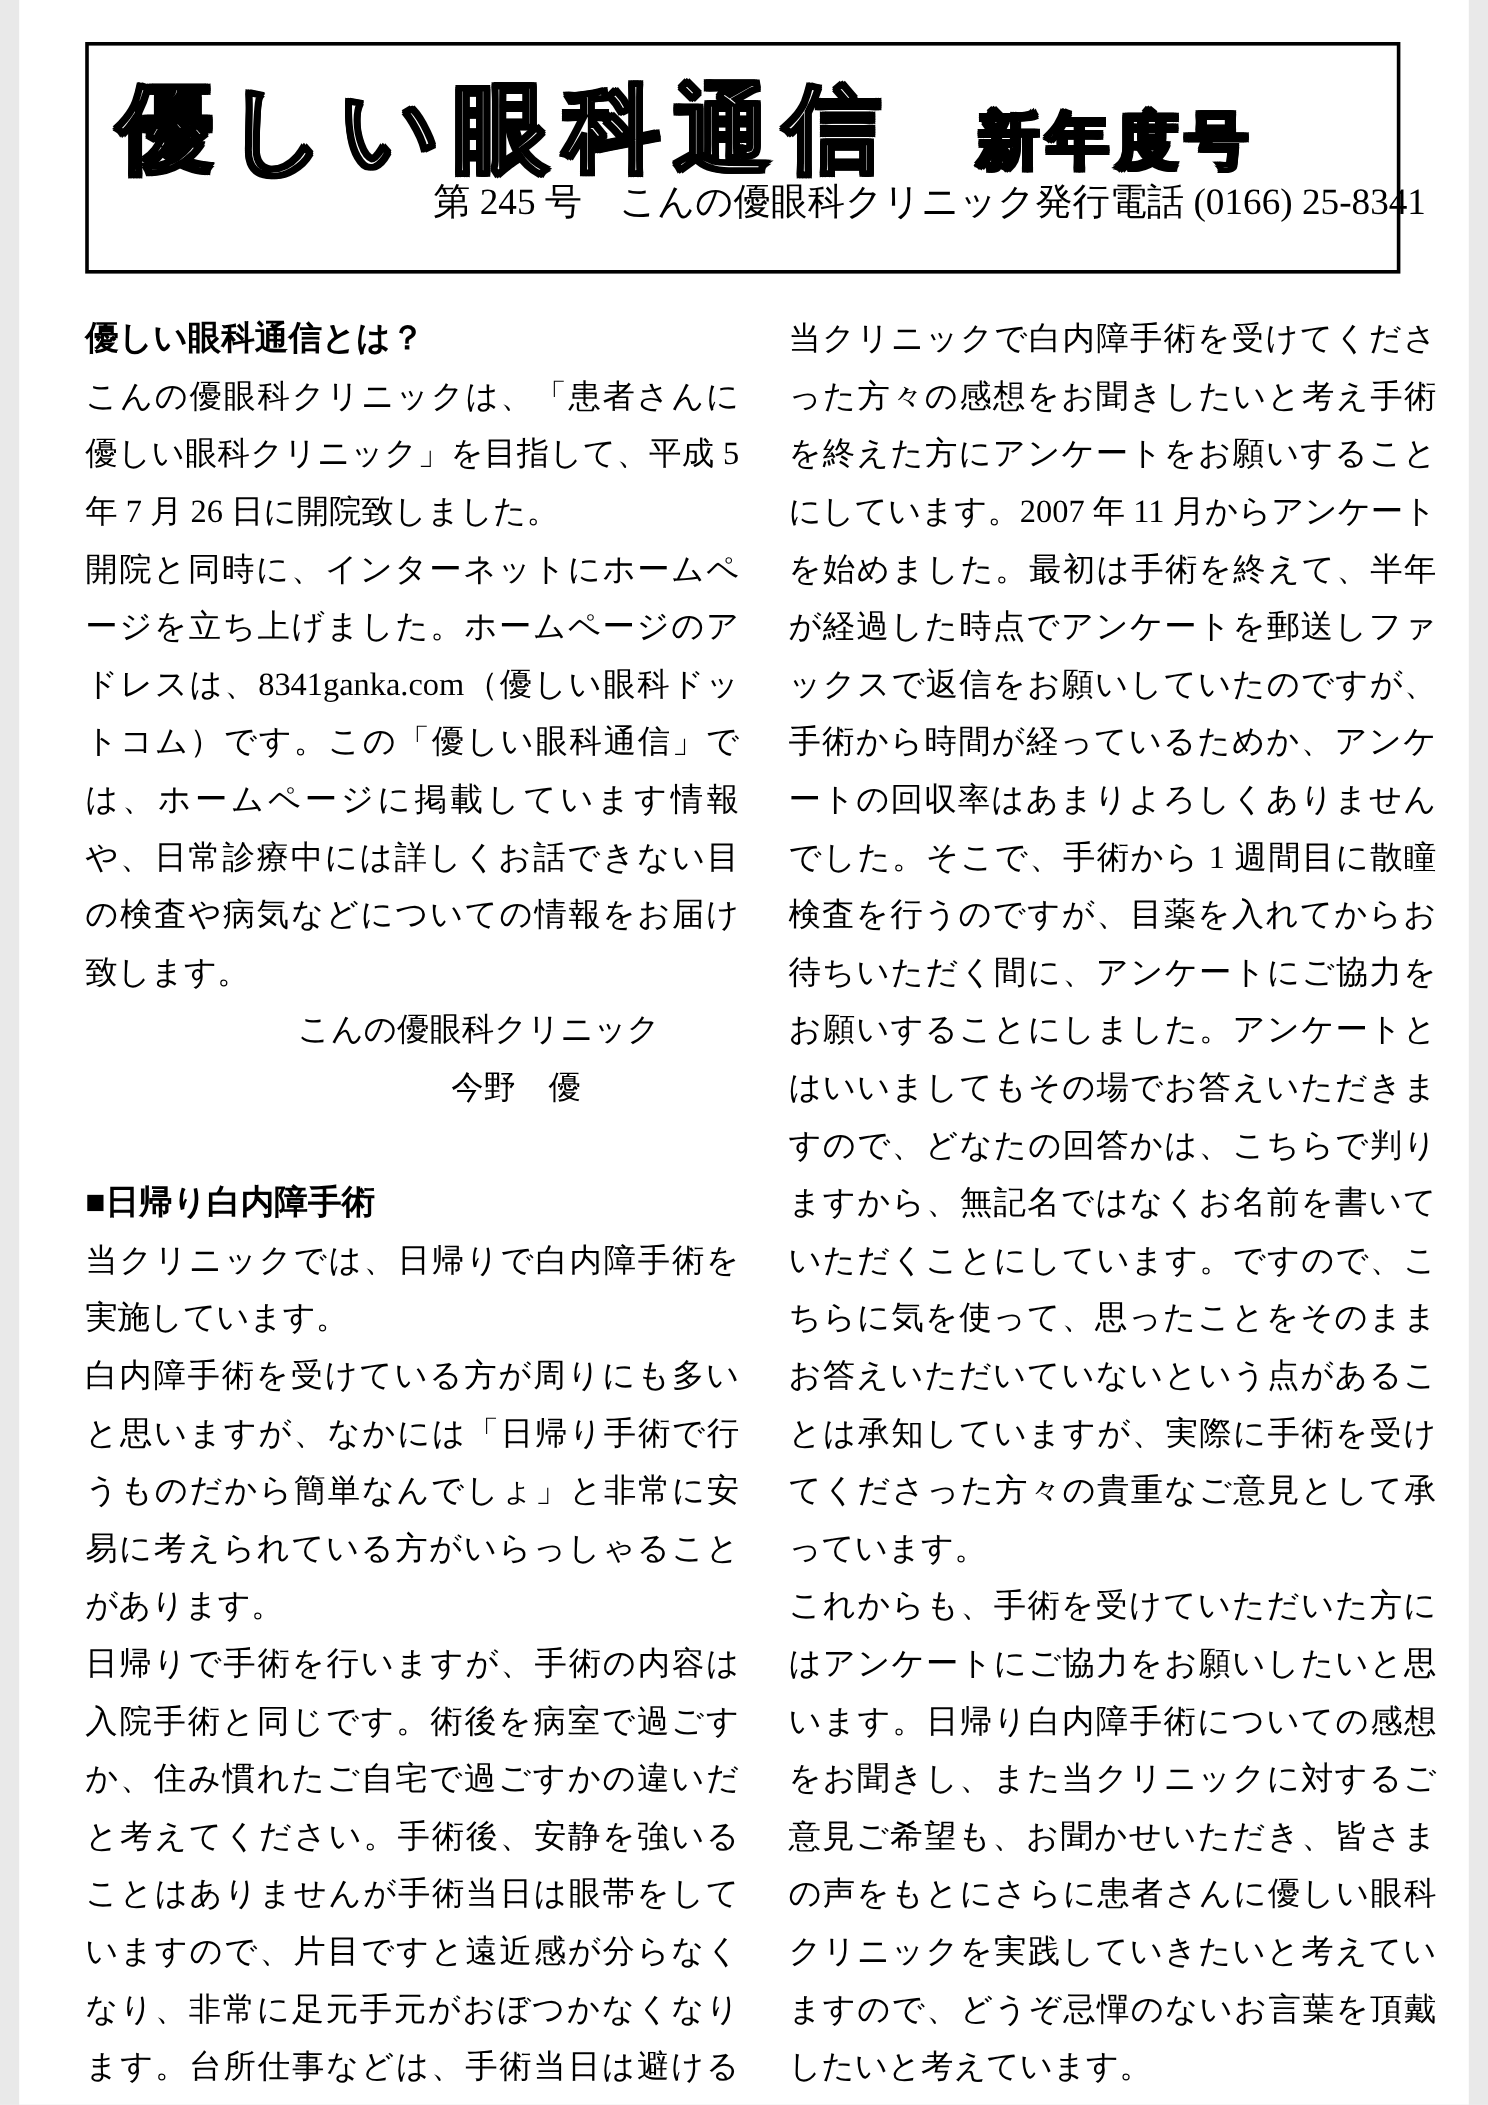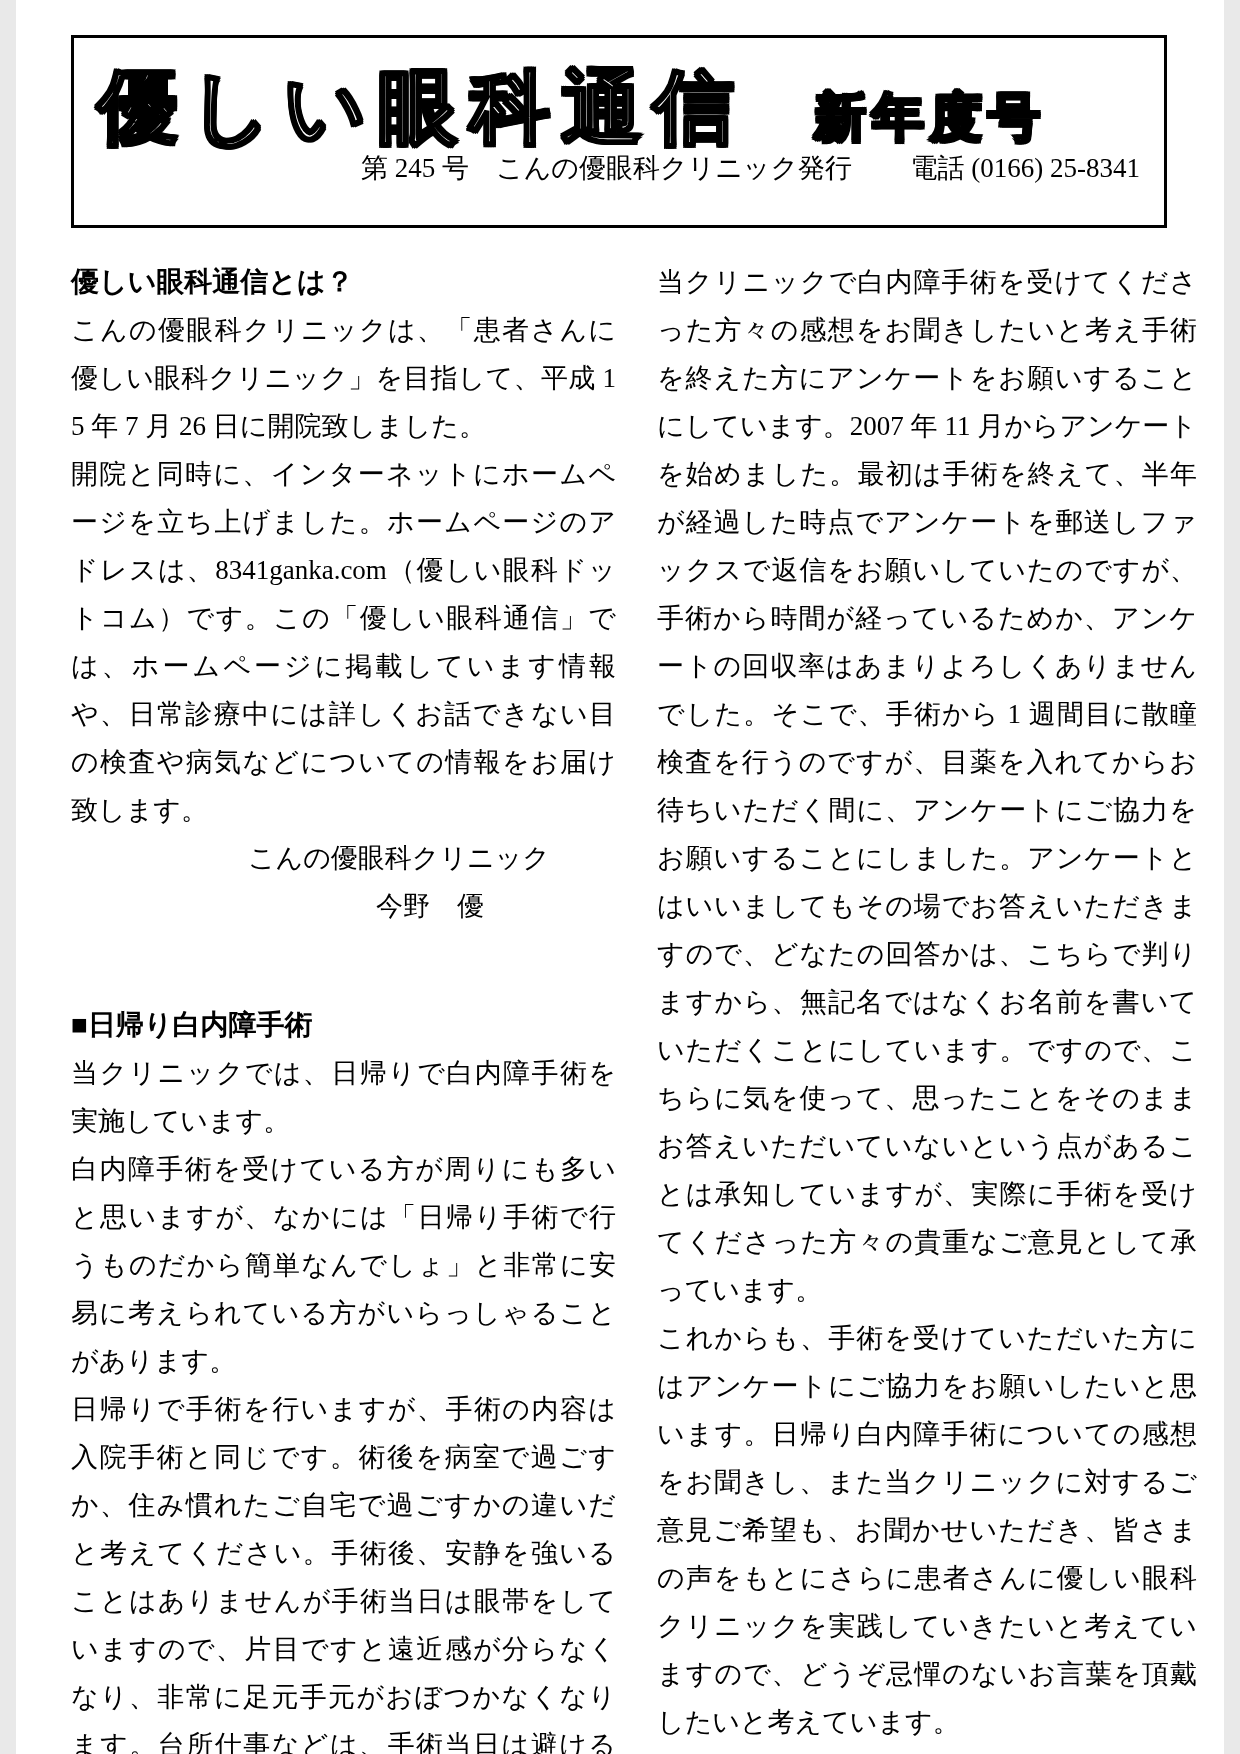--- a/index.html
+++ b/index.html
@@ -35,21 +35,21 @@
     text-shadow:
       2px 2px 0 #000,-2px -2px 0 #000,2px -2px 0 #000,-2px 2px 0 #000,
       2px 0 0 #000,-2px 0 0 #000,0 2px 0 #000,0 -2px 0 #000;
     white-space:nowrap;
     line-height:1;
   }
   .newsletter-title{font-size:80px;letter-spacing:12px;}
   .edition-label{font-size:52px;letter-spacing:6px;margin-right:118px;font-family:Liberation Mono, monospace;}
   .pub-row,.date-row{
     display:flex;justify-content:space-between;
-    font-size:27px;line-height:40px;white-space:nowrap;
+    font-size:31px;line-height:40px;white-space:nowrap;
   }
   .pub-left{margin-left:287px;}
   .date-left{margin-left:383px;}
   .pub-right,.date-right{margin-right:24px;text-align:right;}
   
   .columns{
     display:flex;
     margin:30px 55px 0 55px;
     min-height:1413px;
     align-items:stretch;
@@ -66,21 +66,21 @@
     word-break:break-all;
   }
   .sec-heading{
     margin:0;
     font-family:"Liberation Sans","DejaVu Sans",sans-serif;
     font-weight:bold;
     font-size:28px;
     line-height:48px;
     white-space:nowrap;
   }
-  .sec-heading.spaced{margin-top:71px;}
+  .sec-heading.spaced{margin-top:48px;}
   .signature{text-align:right;font-size:27px;line-height:48px;}
   .signature .sig-clinic{padding-right:66px;}
   .signature .sig-doctor{padding-right:132px;}
 </style>
 </head>
 <body>
 
 <div class="page">
 
   <div class="header-box">
@@ -91,21 +91,21 @@
     <div class="pub-row">
       <div class="pub-left">第 245 号　こんの優眼科クリニック発行</div>
       <div class="pub-right">電話 (0166) 25-8341</div>
     </div>
   </div>
 
   <div class="columns">
 
     <div class="col-left body-text">
       <h3 class="sec-heading">優しい眼科通信とは？</h3>
-      <p>こんの優眼科クリニックは、「患者さんに優しい眼科クリニック」を目指して、平成 15 年 7 月 26 日に開院致しました。</p>
+      <p>こんの優眼科クリニックは、「患者さんに優しい眼科クリニック」を目指して、平成 5 年 7 月 26 日に開院致しました。</p>
       <p>開院と同時に、インターネットにホームページを立ち上げました。ホームページのアドレスは、8341ganka.com（優しい眼科ドットコム）です。この「優しい眼科通信」では、ホームページに掲載しています情報や、日常診療中には詳しくお話できない目の検査や病気などについての情報をお届け致します。</p>
       <div class="signature">
         <div class="sig-clinic">こんの優眼科クリニック</div>
         <div class="sig-doctor">今野　優</div>
       </div>
 
       <h3 class="sec-heading spaced">■日帰り白内障手術</h3>
       <p>当クリニックでは、日帰りで白内障手術を実施しています。</p>
       <p>白内障手術を受けている方が周りにも多いと思いますが、なかには「日帰り手術で行うものだから簡単なんでしょ」と非常に安易に考えられている方がいらっしゃることがあります。</p>
       <p>日帰りで手術を行いますが、手術の内容は入院手術と同じです。術後を病室で過ごすか、住み慣れたご自宅で過ごすかの違いだと考えてください。手術後、安静を強いることはありませんが手術当日は眼帯をしていますので、片目ですと遠近感が分らなくなり、非常に足元手元がおぼつかなくなります。台所仕事などは、手術当日は避けるようにお話してます。白内障手術での一番の心配事は目にばい菌が入ることです。手術後は目を擦らないことが、最も重要です。手術後 3 日間は入浴を禁止していますし、2 週間は保護眼鏡をかけてもらっています。また手術後しばらくは、ばい菌止め(抗菌剤)、炎症止め(消炎剤)の目薬を使っていただきます。</p>

